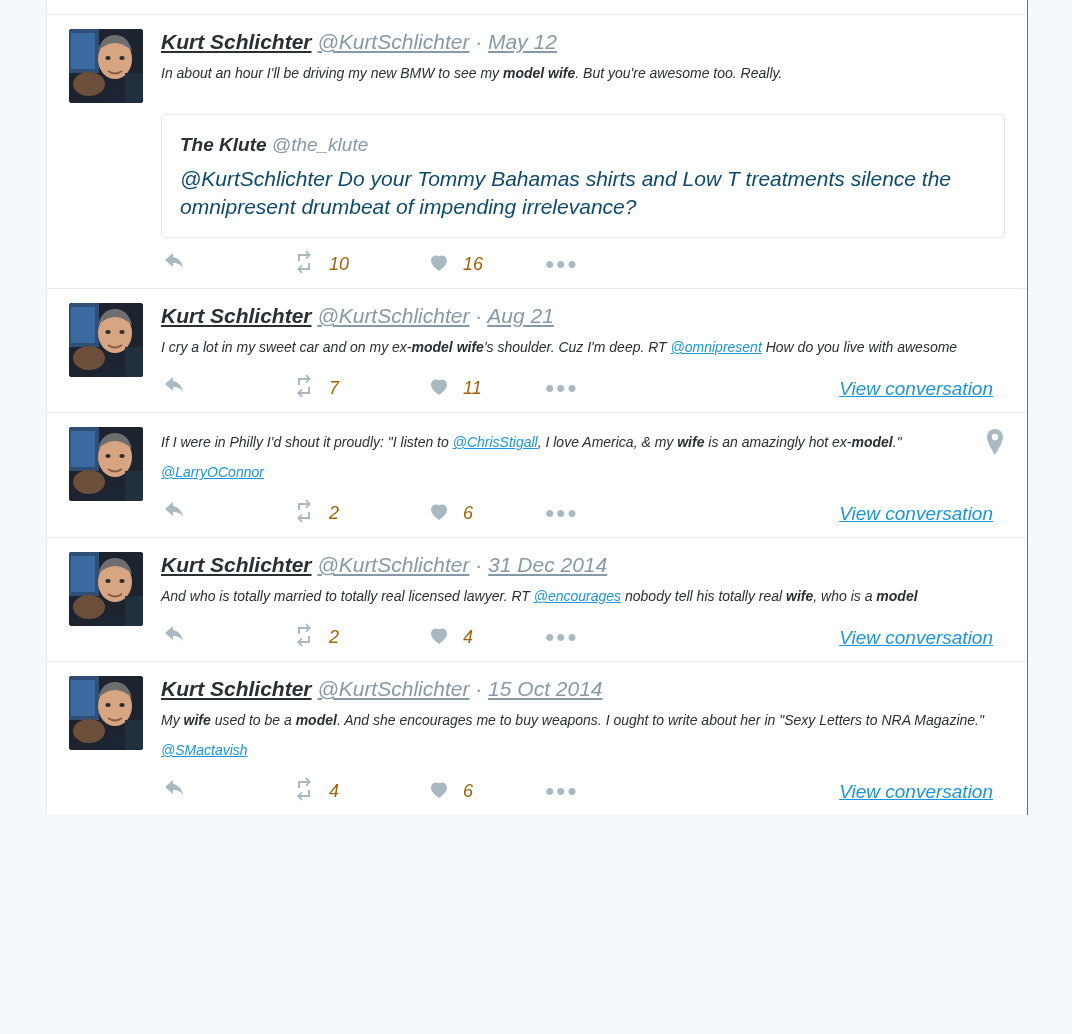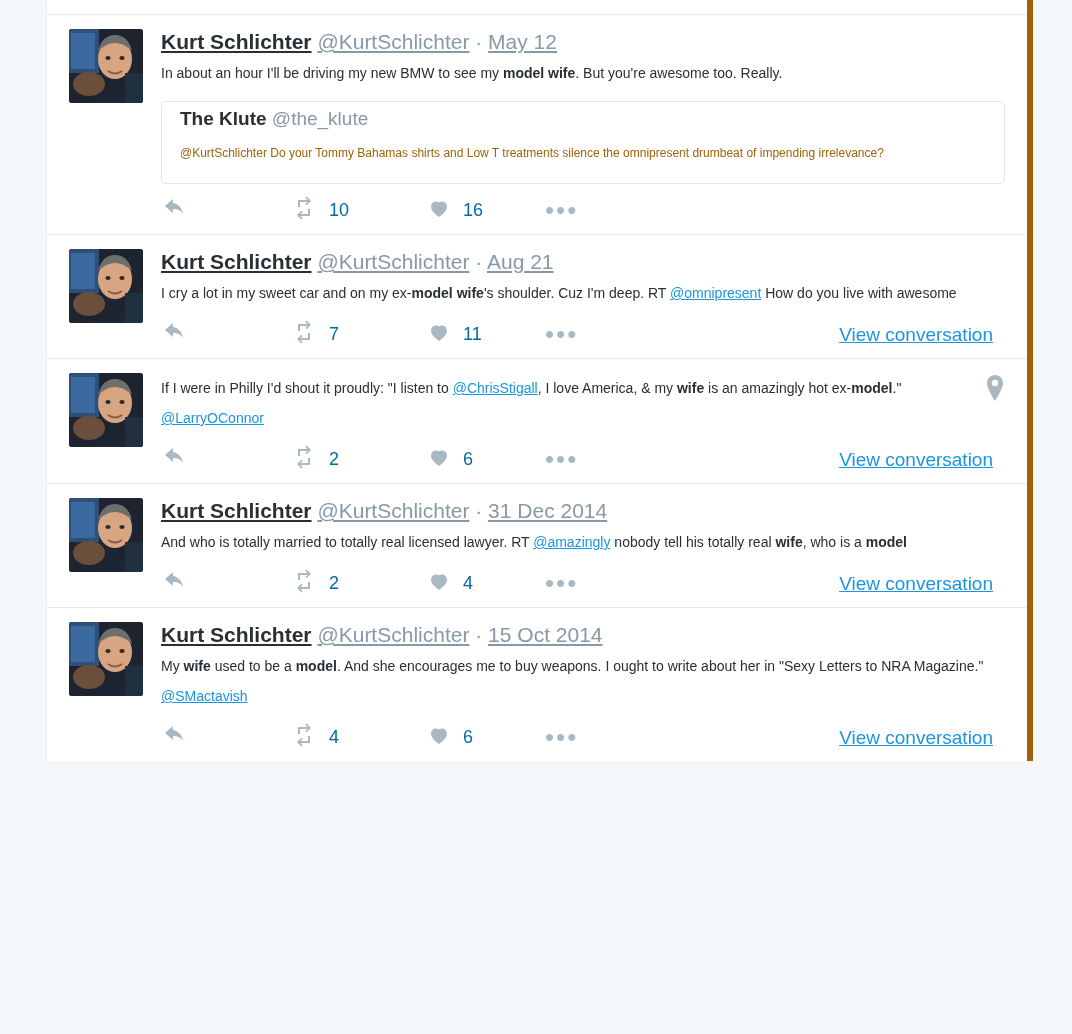--- a/index.html
+++ b/index.html
@@ -15,21 +15,22 @@
     background: #f5f8fa;
     overflow: hidden;
   }
   .stream {
     position: absolute;
     left: 46px;
     top: 0;
     width: 980px;
     background: #ffffff;
     border-left: 1px solid #e6ecf0;
-    border-right: 6px solid #a16207;
+    border-right: 1px solid #a16207;
+    font-style: italic;
   }
   .top-sliver {
     height: 14px;
     border-bottom: 1px solid #e6ecf0;
     background: #fff;
   }
   .tweet {
     position: relative;
     padding: 14px 22px 10px 22px;
     border-bottom: 1px solid #e6ecf0;
@@ -71,52 +72,52 @@
   .date { color: #8899a6; }
   .text {
     font-size: 14px;
     line-height: 30px;
     color: #292f33;
     word-wrap: break-word;
   }
   .text b { font-weight: bold; }
   .mention { color: #1b95e0; }
   .quote {
-    margin-top: 13px;
+    margin-top: 26px;
     border: 1px solid #e1e8ed;
     border-radius: 5px;
-    padding: 5px 18px 16px 18px;
+    padding: 18px 18px 16px 18px;
   }
   .quote-head {
     font-size: 19px;
     line-height: 24px;
     margin-bottom: 8px;
   }
   .quote-name { font-weight: bold; color: #292f33; }
   .quote-handle { color: #8899a6; }
   .quote-text {
-    font-size: 12px;
+    font-size: 21px;
     line-height: 28px;
-    color: #a16207;
+    color: #0c4a6e;
   }
   .actions {
     display: flex;
     align-items: center;
     margin-top: 12px;
     position: relative;
     height: 28px;
   }
   .act {
     display: flex;
     align-items: center;
     color: #aab8c2;
     font-size: 18px;
     margin-right: 0;
   }
-  .act .cnt { margin-left: 10px; color: #0369a1; }
+  .act .cnt { margin-left: 10px; color: #a16207; }
   .act-reply { width: 128px; }
   .act-rt { width: 136px; }
   .act-like { width: 120px; }
   .act-more { width: 60px; }
   .view-conv {
     position: absolute;
     right: 12px;
     top: 4px;
     color: #1b95e0;
     font-size: 19px;
@@ -299,21 +300,21 @@
                 <path d="M29 22 q17 -16 34 0 q-4 -16 -17 -16 q-13 0 -17 16z" fill="#6e6e6e"></path>
                 <ellipse cx="39" cy="29" rx="2.6" ry="2" fill="#2b2b2b"></ellipse>
                 <ellipse cx="53" cy="29" rx="2.6" ry="2" fill="#2b2b2b"></ellipse>
                 <path d="M39 42 q7 5 14 0" stroke="#8a5a47" stroke-width="2" fill="none"></path>
                 <path d="M24 74 q22 -20 46 -6 l0 6z" fill="#1b2533"></path>
                 <rect x="56" y="44" width="18" height="30" fill="#20303f"></rect>
               </svg>
             </div>
             <div class="body">
               <div class="head"><a class="fullname" href="#">Kurt Schlichter</a> <a class="handle" href="#">@KurtSchlichter</a> <span class="sep">·</span> <a class="date" href="#">31 Dec 2014</a></div>
-              <div class="text"><span>And who is totally married to totally real licensed lawyer. RT </span><a class="mention" href="#">@amazingly</a><span> nobody tell his totally real </span><b>wife</b><span>, who is a </span><b>model</b></div>
+              <div class="text"><span>And who is totally married to totally real licensed lawyer. RT </span><a class="mention" href="#">@encourages</a><span> nobody tell his totally real </span><b>wife</b><span>, who is a </span><b>model</b></div>
               <div class="actions">
                 <span class="act act-reply">
                   <span><svg width="28" height="24" viewBox="0 0 24 24" fill="#aab8c2">
                       <path d="M10 7V3L2 10l8 7v-4.1c5 0 8 1.6 10 5.1-.8-4.9-3.7-9.8-10-11z"></path>
                     </svg></span>
                 </span>
                 <span class="act act-rt">
                   <span><svg width="30" height="24" viewBox="0 0 24 24" fill="#aab8c2">
                       <path d="M6.5 4h9l-2.2-2.2L14.6.5 19 4.9l-4.4 4.4-1.3-1.3L15.5 6H8v5H6V4zm11 16h-9l2.2 2.2-1.3 1.3L5 19.1l4.4-4.4 1.3 1.3L8.5 18H16v-5h2v7z"></path>
                     </svg></span>

